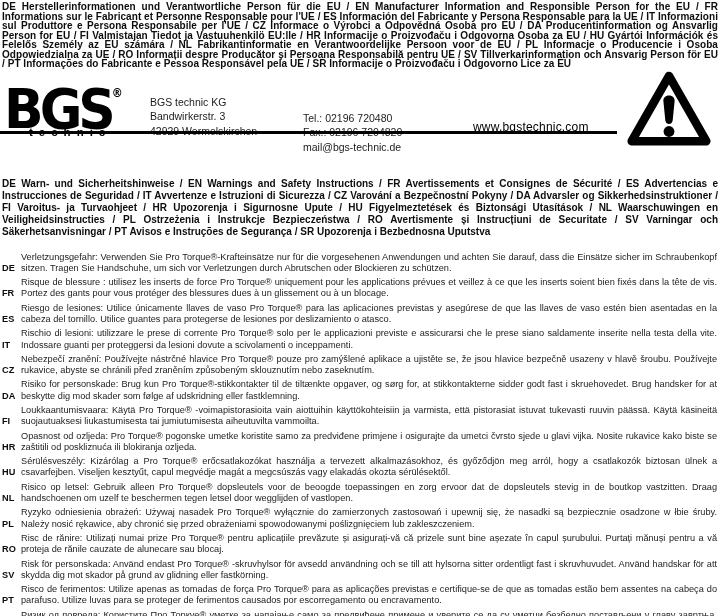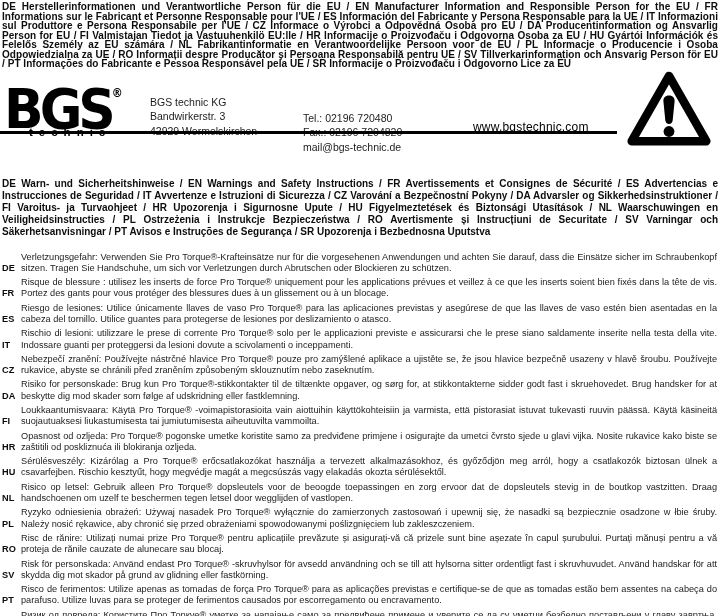--- a/index.html
+++ b/index.html
@@ -214,21 +214,21 @@
     <span class="warning-text">Loukkaantumisvaara: Käytä Pro Torque® -voimapistorasioita vain aiottuihin käyttökohteisiin ja varmista, että pistorasiat istuvat tukevasti ruuvin päässä. Käytä käsineitä suojautuaksesi liukastumisesta tai jumiutumisesta aiheutuvilta vammoilta.</span>
   </div>
 
   <div class="warning-item">
     <span class="lang-code">HR</span>
     <span class="warning-text">Opasnost od ozljeda: Pro Torque® pogonske umetke koristite samo za predviđene primjene i osigurajte da umetci čvrsto sjede u glavi vijka. Nosite rukavice kako biste se zaštitili od poskliznuća ili blokiranja ozljeda.</span>
   </div>
 
   <div class="warning-item">
     <span class="lang-code">HU</span>
-    <span class="warning-text">Sérülésveszély: Kizárólag a Pro Torque® erőcsatlakozókat használja a tervezett alkalmazásokhoz, és győződjön meg arról, hogy a csatlakozók biztosan ülnek a csavarfejben. Rischio kesztyűt, hogy megvédje magát a megcsúszás vagy elakadás okozta sérülésektől.</span>
+    <span class="warning-text">Sérülésveszély: Kizárólag a Pro Torque® erőcsatlakozókat használja a tervezett alkalmazásokhoz, és győződjön meg arról, hogy a csatlakozók biztosan ülnek a csavarfejben. Viseljen kesztyűt, capul megvédje magát a megcsúszás vagy elakadás okozta sérülésektől.</span>
   </div>
 
   <div class="warning-item">
     <span class="lang-code">NL</span>
     <span class="warning-text">Risico op letsel: Gebruik alleen Pro Torque® dopsleutels voor de beoogde toepassingen en zorg ervoor dat de dopsleutels stevig in de boutkop vastzitten. Draag handschoenen om uzelf te beschermen tegen letsel door wegglijden of vastlopen.</span>
   </div>
 
   <div class="warning-item">
     <span class="lang-code">PL</span>
     <span class="warning-text">Ryzyko odniesienia obrażeń: Używaj nasadek Pro Torque® wyłącznie do zamierzonych zastosowań i upewnij się, że nasadki są bezpiecznie osadzone w łbie śruby. Należy nosić rękawice, aby chronić się przed obrażeniami spowodowanymi poślizgnięciem lub zakleszczeniem.</span>

